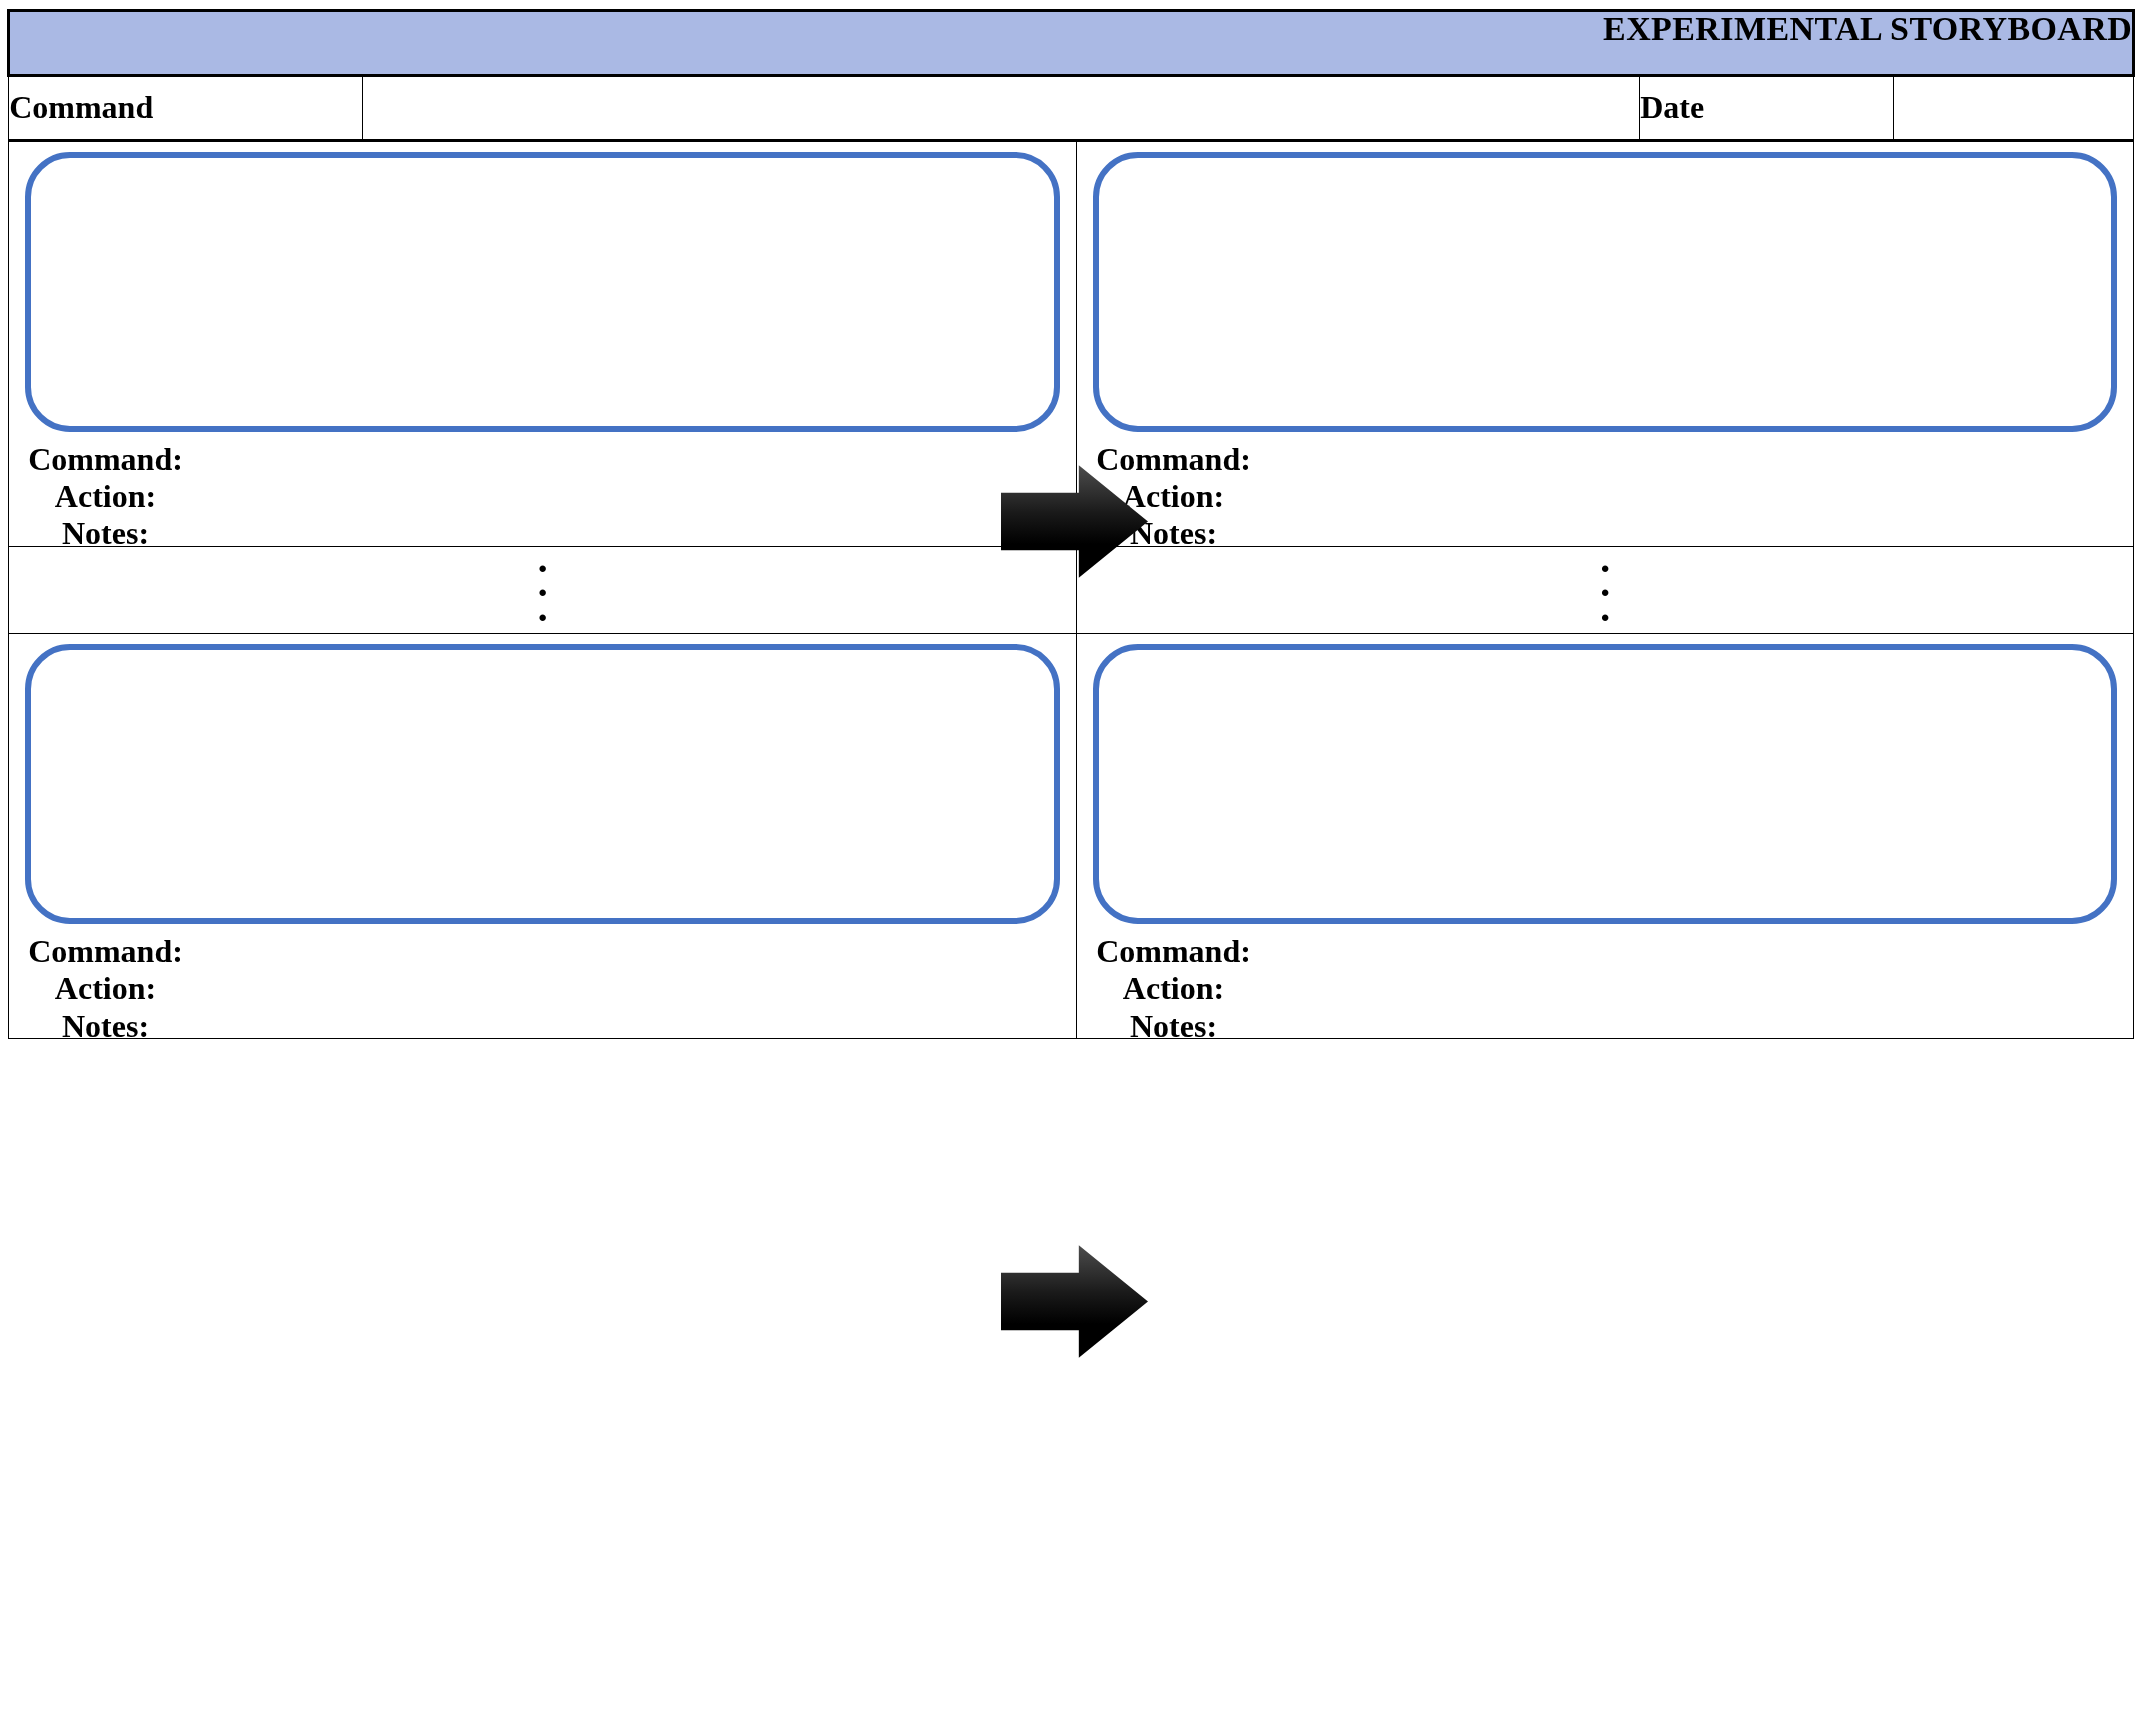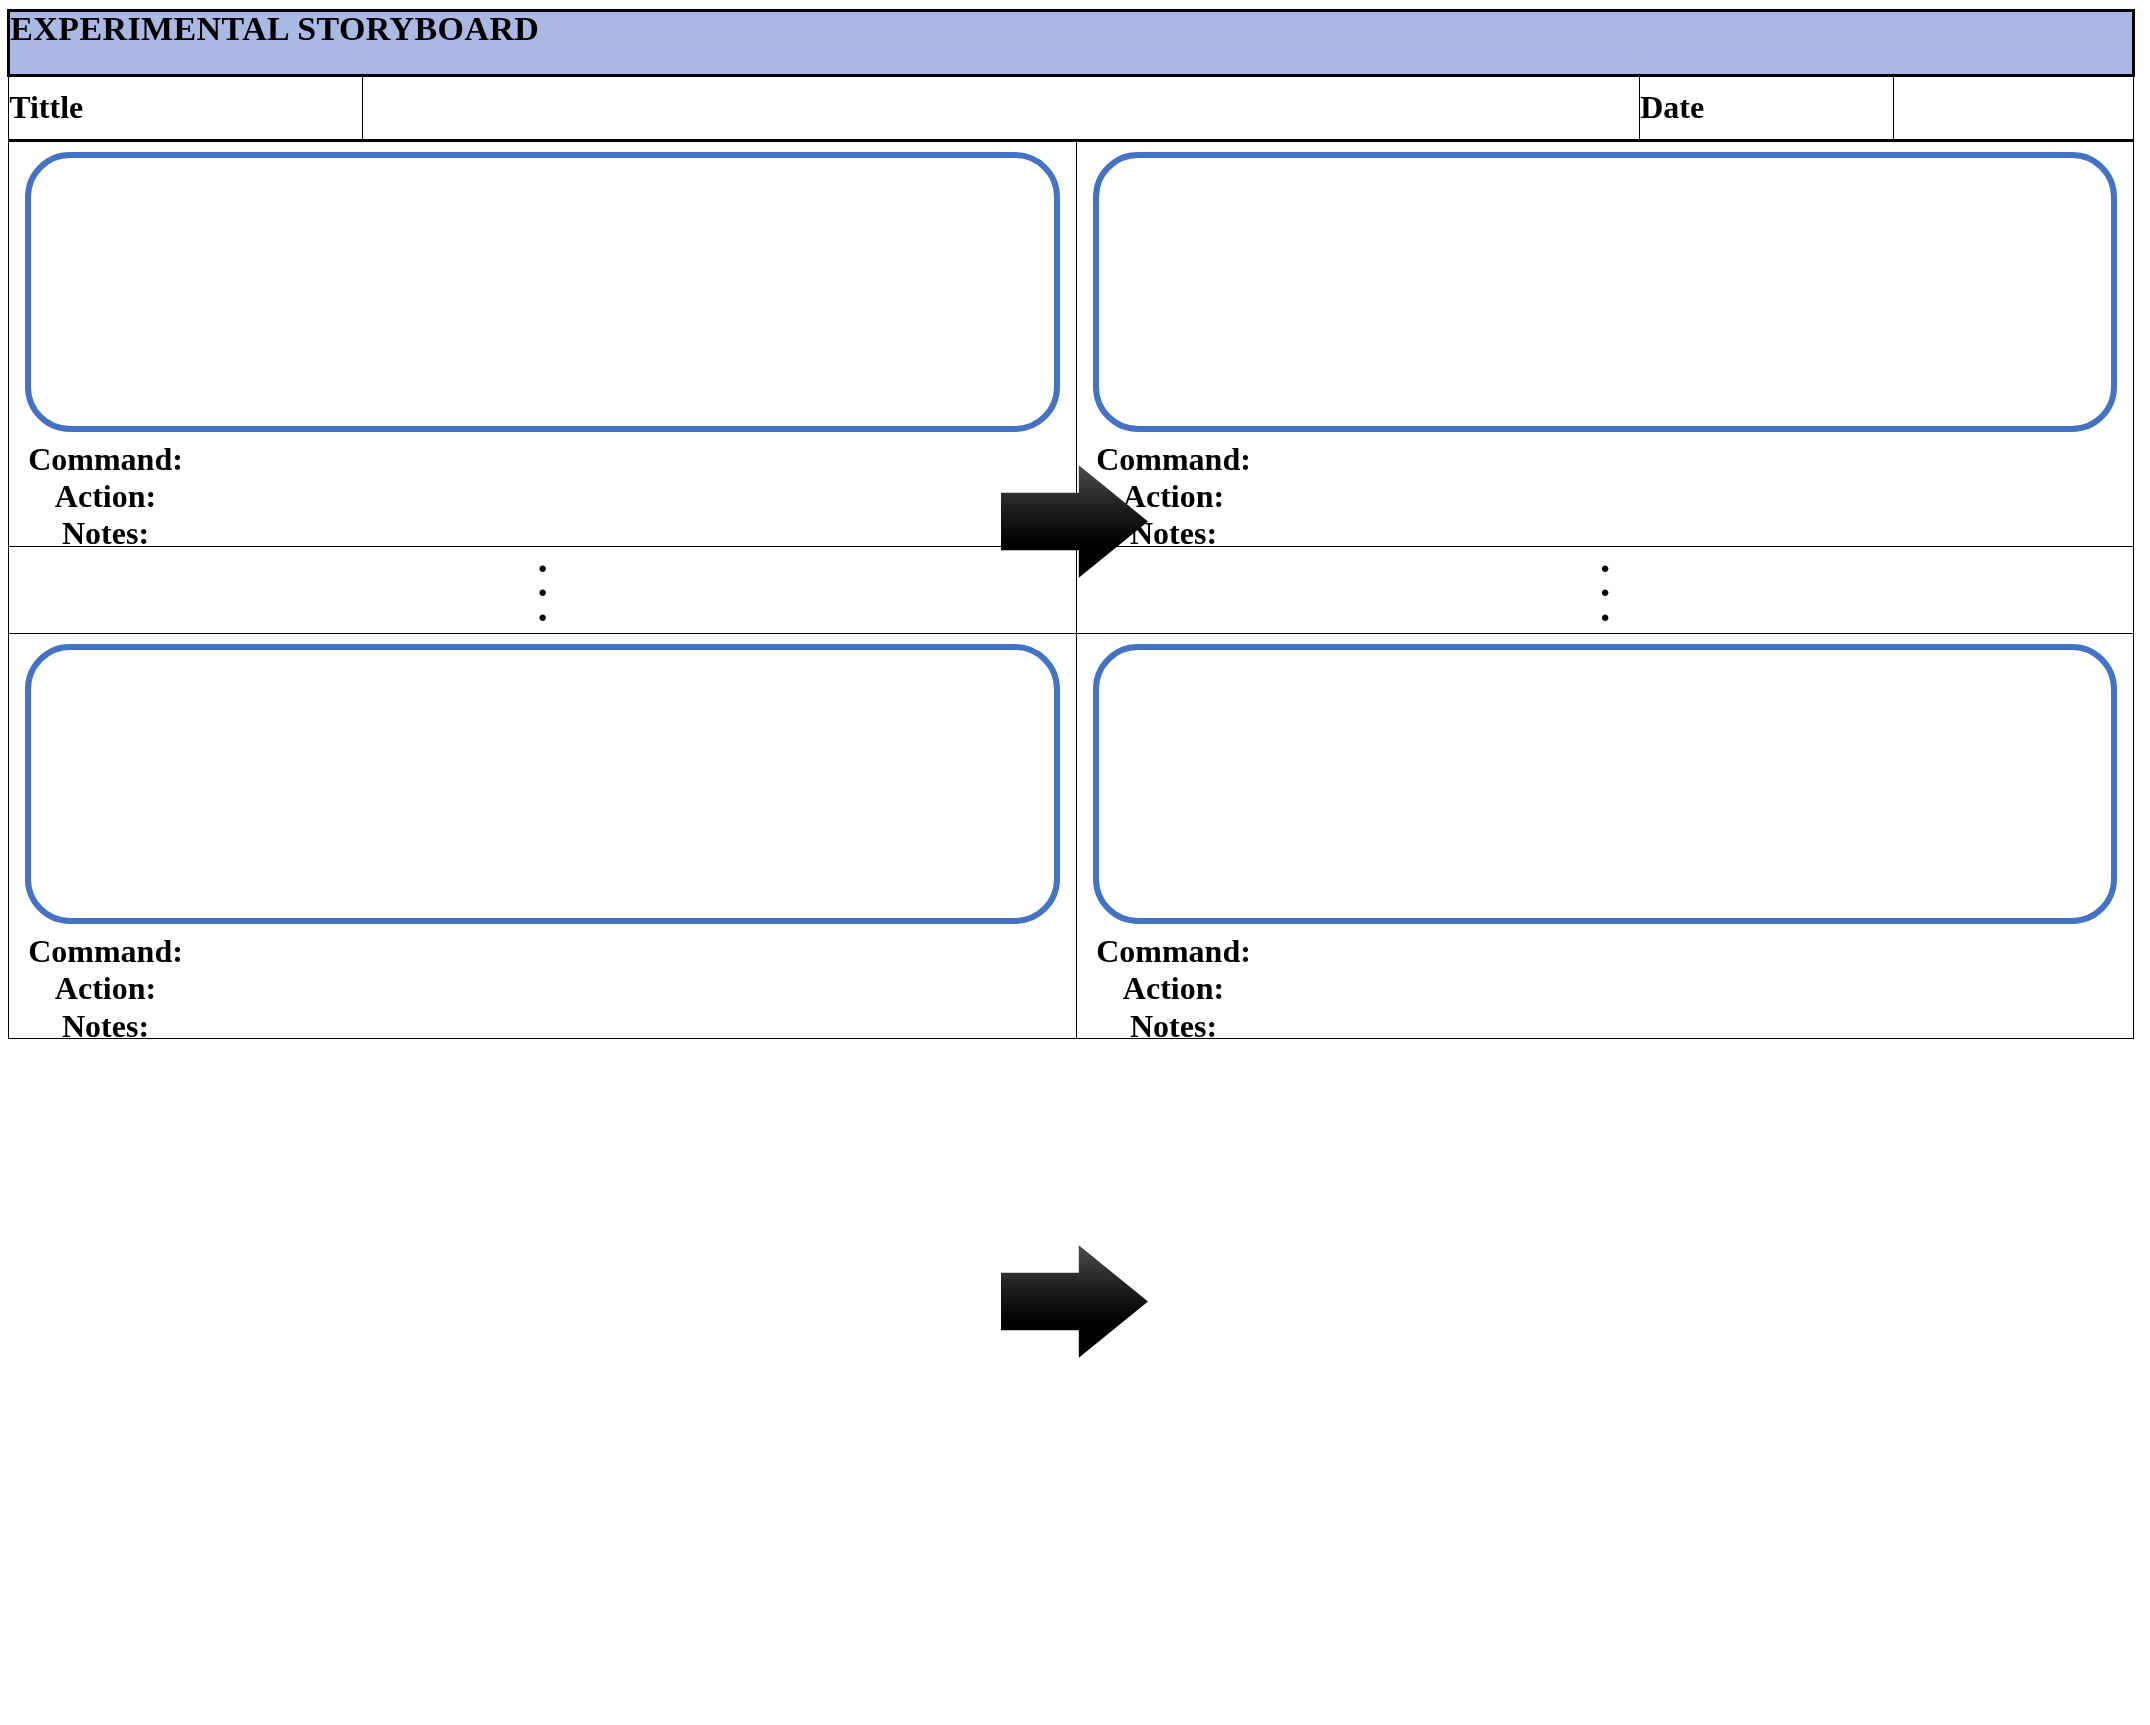--- a/index.html
+++ b/index.html
@@ -36,21 +36,21 @@
     border: 1.4px solid #000000;
     padding: 0;
     vertical-align: top;
     background: #ffffff;
   }
 
   
   .hdr-cell {
     background: #aab9e4 !important;
     height: 62px;
-    text-align: left;
+    text-align: right;
     vertical-align: middle;
     border-width: 3.6px !important;
   }
   .hdr-title {
     font-size: 34px;
     font-weight: bold;
     letter-spacing: 0.4px;
     color: #000000;
     line-height: 1;
   }
@@ -164,21 +164,21 @@
 
     <tbody>
         <tr>
       <td class="hdr-cell" colspan="5">
         <div class="hdr-title">EXPERIMENTAL STORYBOARD</div>
       </td>
     </tr>
 
 
     <tr class="meta-row">
-      <td class="meta-label">Tittle</td>
+      <td class="meta-label">Command</td>
       <td class="meta-value" colspan="2"></td>
       <td class="meta-label">Date</td>
       <td class="meta-value"></td>
     </tr>
 
     <tr>
       <td class="panel-cell" colspan="2">
         <div class="panel-inner">
           <div class="frame"></div>
           <div class="labels">

